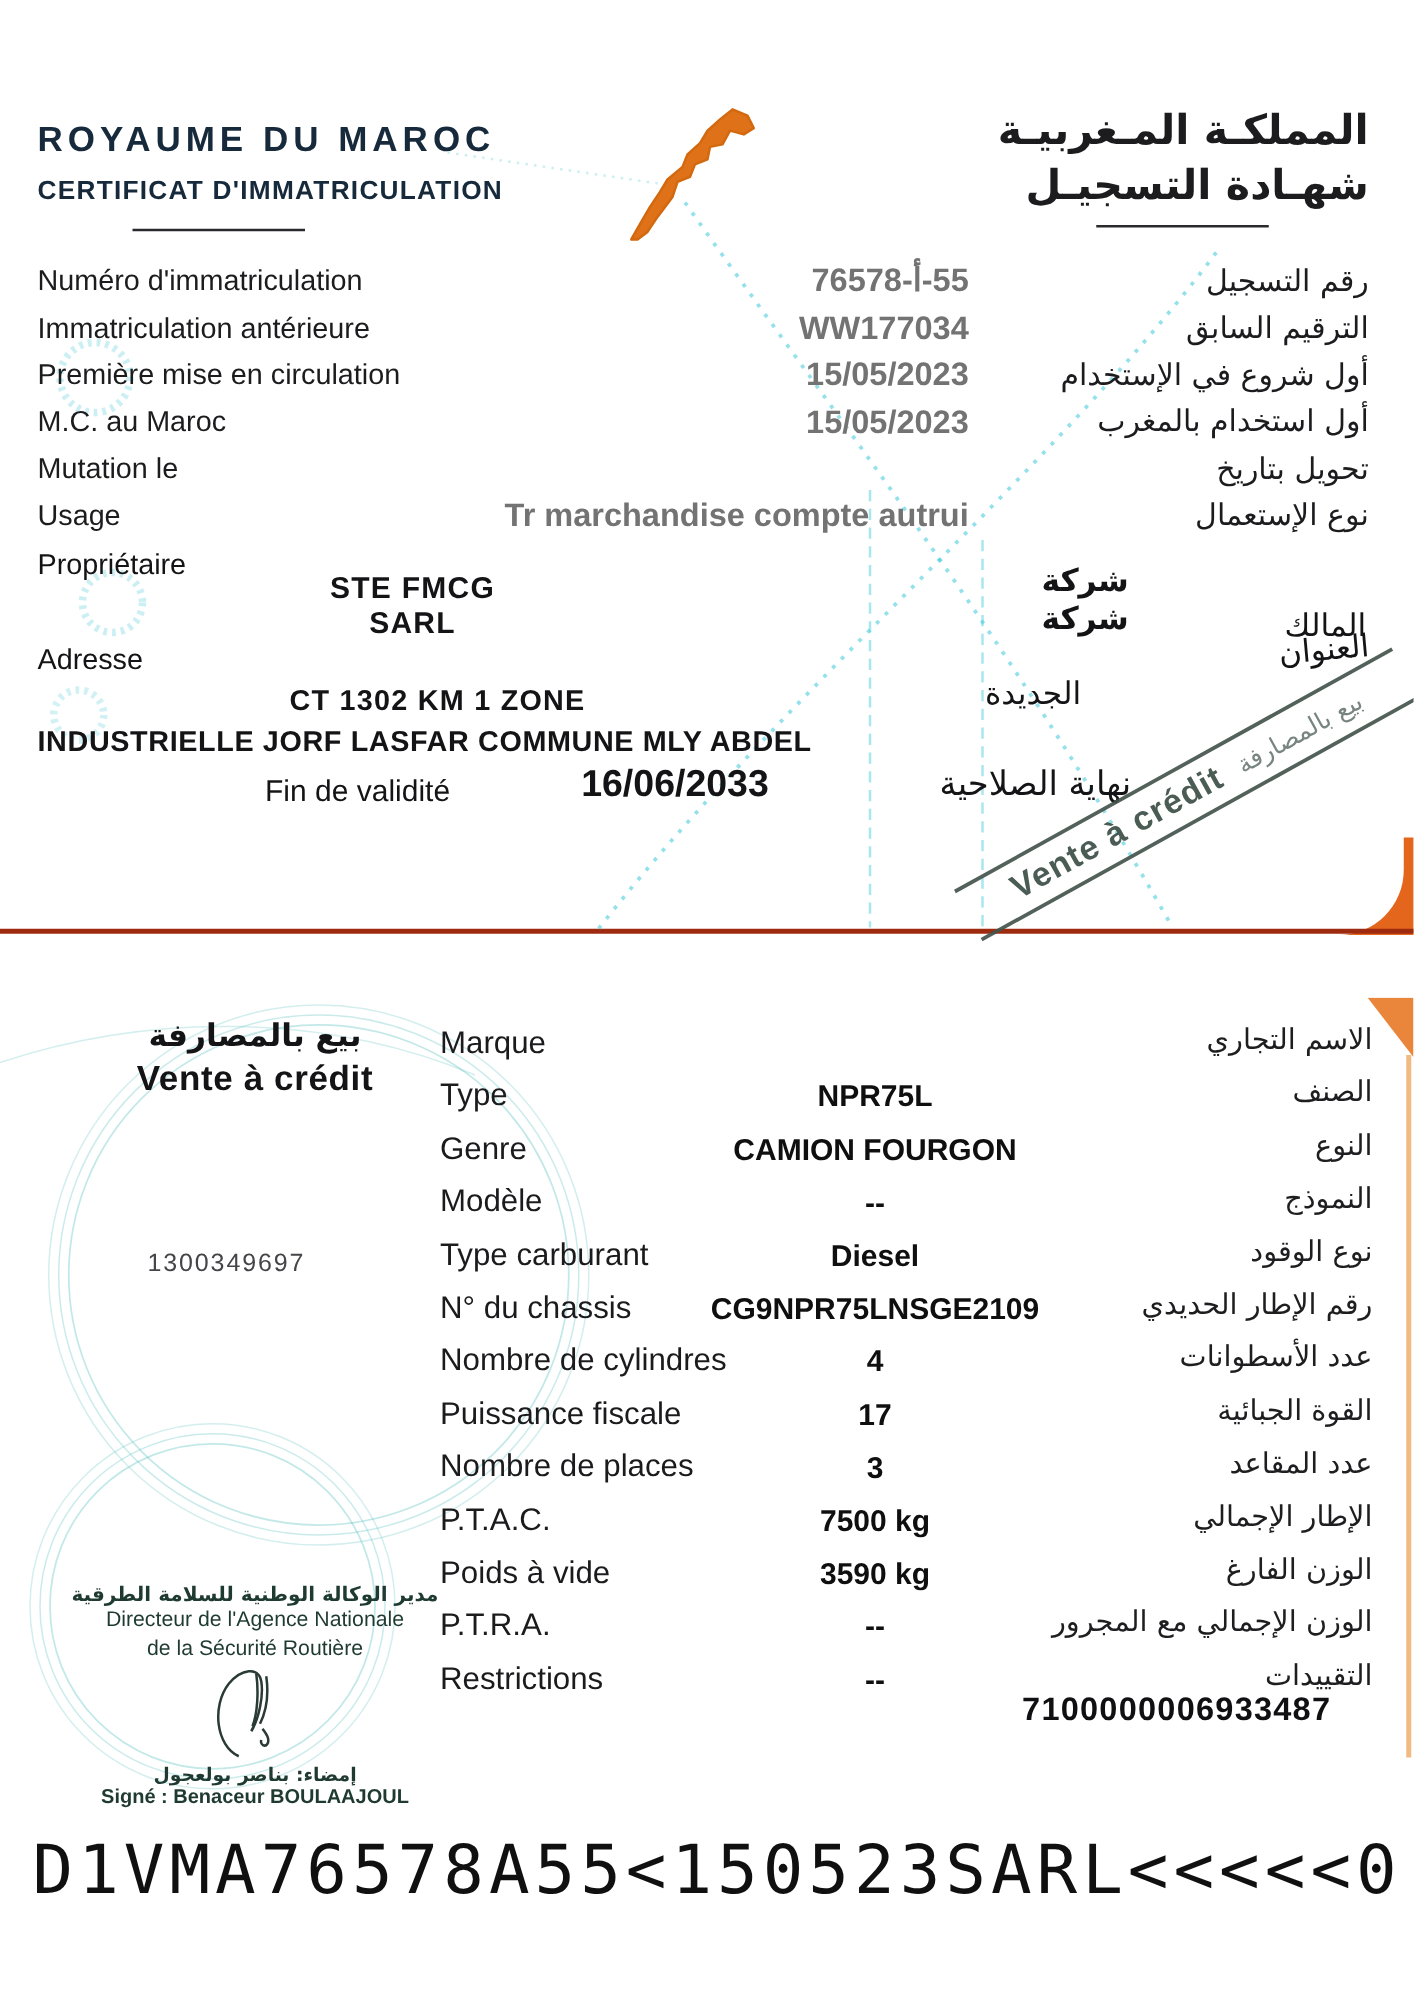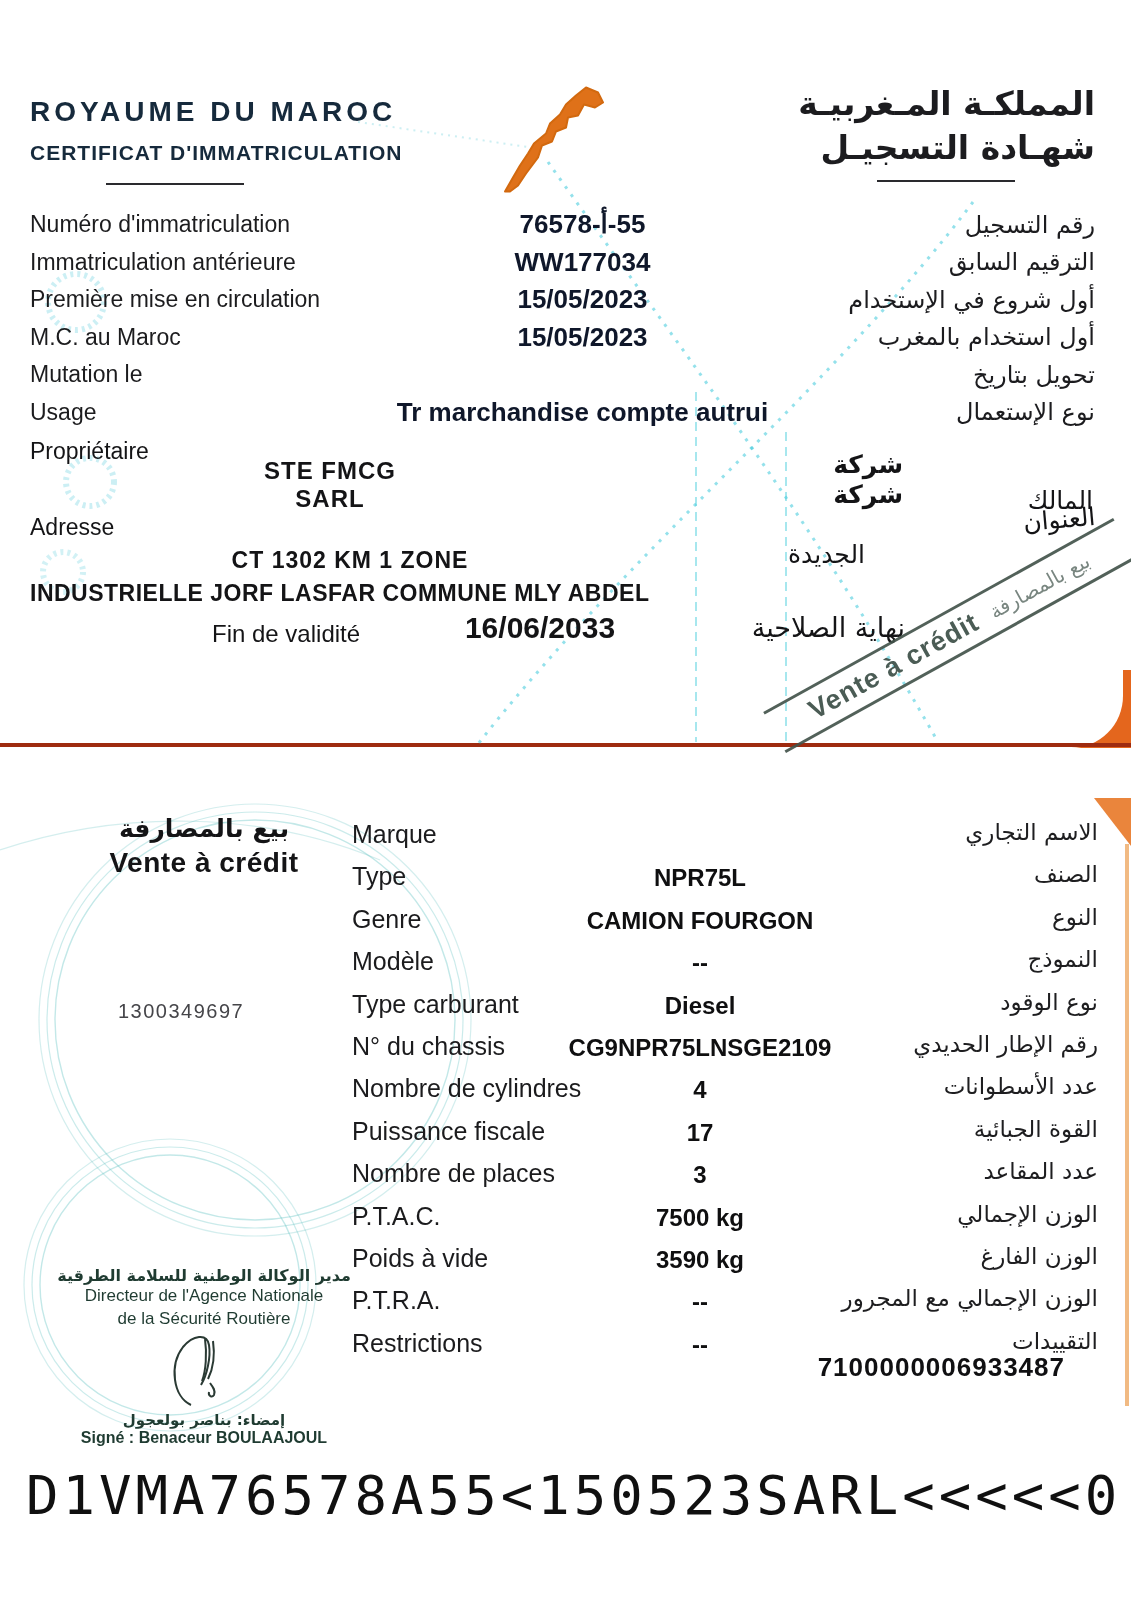--- a/index.html
+++ b/index.html
@@ -19,21 +19,21 @@
   .f-title2{left:30px;top:141px;font-size:21px;font-weight:bold;letter-spacing:1px;color:#162a3c;}
   .f-title-underline{left:106px;top:183px;width:138px;height:2px;background:#2a2a2e;}
   .f-ar-title1{right:36px;top:84px;font-size:33px;font-weight:bold;color:#1c1c1f;}
   .f-ar-title2{right:36px;top:128px;font-size:33px;font-weight:bold;color:#1c1c1f;}
   .f-ar-underline{right:116px;top:180px;width:138px;height:2px;background:#2a2a2e;}
   .map{left:498px;top:80px;width:130px;height:118px;}
 
   .front-rows{position:absolute;left:30px;top:206px;width:1065px;}
   .frow{display:grid;grid-template-columns:360px 1fr 320px;align-items:center;height:37.5px;}
   .frow .lfr{font-size:23px;color:#1c1c1e;}
-  .frow .val{text-align:center;font-weight:bold;font-size:26px;color:#0f172a;white-space:nowrap;}
+  .frow .val{text-align:right;font-weight:bold;font-size:26px;color:#737373;white-space:nowrap;}
   .frow .lar{text-align:right;font-size:24px;color:#1c1c1f;white-space:nowrap;}
 
   .owner-label{left:30px;top:438px;font-size:23px;}
   .owner-l1{left:150px;top:457px;width:360px;text-align:center;font-weight:bold;font-size:24px;letter-spacing:1px;}
   .owner-l2{left:150px;top:485px;width:360px;text-align:center;font-weight:bold;font-size:24px;letter-spacing:1px;}
   .owner-ar1{right:228px;top:450px;font-size:25px;font-weight:bold;}
   .owner-ar2{right:228px;top:480px;font-size:25px;font-weight:bold;}
   .owner-ar-label{right:38px;top:438px;font-size:25px;margin-top:48px;}
 
   .addr-label{left:30px;top:514px;font-size:23px;}
@@ -243,21 +243,21 @@
 
       <div class="brow">
         <span class="lfr">Nombre de places</span>
         <span class="val">3</span>
         <span class="lar ar">عدد المقاعد</span>
       </div>
 
       <div class="brow">
         <span class="lfr">P.T.A.C.</span>
         <span class="val">7500 kg</span>
-        <span class="lar ar">الوزن الإجمالي</span>
+        <span class="lar ar">الإطار الإجمالي</span>
       </div>
 
       <div class="brow">
         <span class="lfr">Poids à vide</span>
         <span class="val">3590 kg</span>
         <span class="lar ar">الوزن الفارغ</span>
       </div>
 
       <div class="brow">
         <span class="lfr">P.T.R.A.</span>

